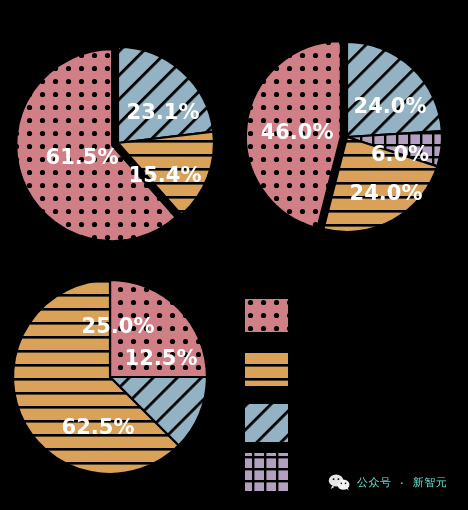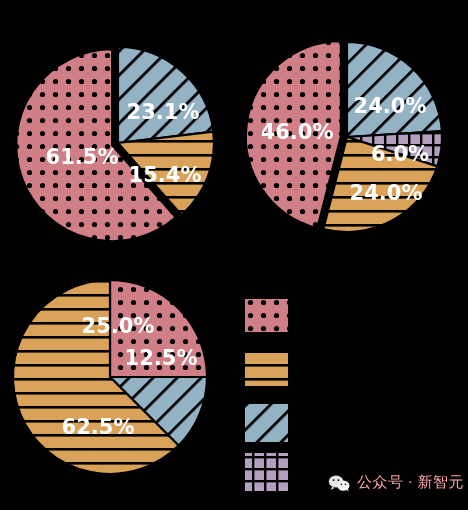--- a/index.html
+++ b/index.html
@@ -15,23 +15,23 @@
     font-family:"DejaVu Sans","Liberation Sans",sans-serif;
     font-weight:bold;
     font-size:21px;
     paint-order:stroke;
   }
   .legend-swatch{stroke:#000;stroke-width:2;}
   .wm{
     position:absolute;
     left:328px;top:473px;
     display:flex;align-items:center;gap:7px;
-    color:#fca5a5;
-    font-family:Liberation Serif, serif;
-    font-size:15px;
+    color:#5eead4;
+    font-family:Liberation Mono, monospace;
+    font-size:11px;
     letter-spacing:0.5px;
     white-space:nowrap;
   }
   .wm-icon{width:22px;height:18px;display:block;}
 </style>
 </head>
 <body>
 
 <div class="canvas">
   <svg id="figure" width="468" height="510" viewBox="0 0 468 510">

